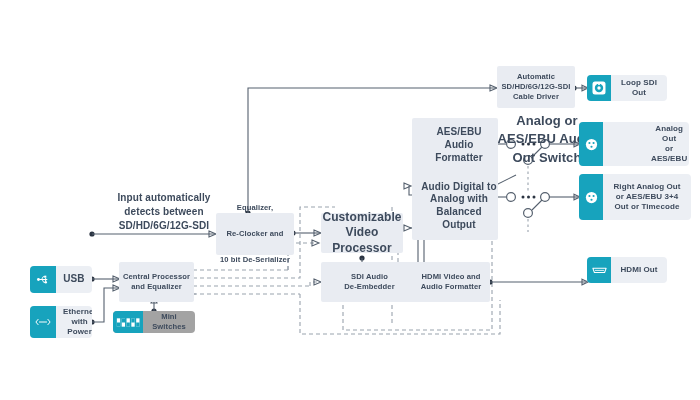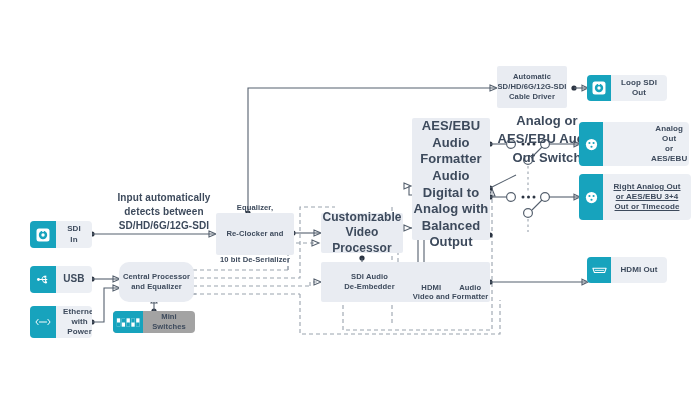--- a/index.html
+++ b/index.html
@@ -141,31 +141,20 @@
     <path class="swdash" d="M528 166 V191"></path>
     <path class="swdash" d="M528 219 V232"></path>
 
     <circle class="dot" cx="490" cy="235" r="2.6"></circle>
 
     <circle class="dot" cx="490" cy="282" r="2.6"></circle>
     <path class="w" d="M490 282 H586"></path>
     <path class="w" d="M582 279.2 l6 2.8 -6 2.8 z" fill="#55606e"></path>
   </svg>
 
-  <div class="conn" style="left:30px;top:221px;width:62px;height:27px;">
-    <div class="ico" style="width:26px;">
-      <svg width="14" height="14" viewBox="0 0 14 14">
-        <rect x="0.5" y="0.5" width="13" height="13" rx="2.5" fill="#fff"></rect>
-        <circle cx="7" cy="7" r="4.2" fill="#17a3bd"></circle>
-        <circle cx="7" cy="7" r="1.7" fill="#fff"></circle>
-        <rect x="6.2" y="1.4" width="1.6" height="2.6" fill="#fff"></rect>
-      </svg>
-    </div>
-    <div class="lbl" style="font-size:8px;">SDI In</div>
-  </div>
 
   <div class="conn" style="left:30px;top:266px;width:62px;height:27px;">
     <div class="ico" style="width:26px;">
       <svg width="15" height="15" viewBox="0 0 16 16">
         <path d="M3 8 H12" stroke="#fff" stroke-width="1.1" fill="none"></path>
         <circle cx="2.6" cy="8" r="1.5" fill="#fff"></circle>
         <path d="M12 8 L9.6 6 L9.6 10 Z" fill="#fff"></path>
         <path d="M6 8 L7.6 5 L9.4 5" stroke="#fff" stroke-width="1" fill="none"></path>
         <rect x="8.8" y="3.9" width="2.2" height="2.2" fill="#fff"></rect>
         <path d="M6.6 8 L8.2 11 L9.6 11" stroke="#fff" stroke-width="1" fill="none"></path>
@@ -199,21 +188,21 @@
     <span>Analog or AES/EBU</span>
     <span>Audio Out Switch</span>
   </div>
 
   <div class="box" style="left:216px;top:213px;width:78px;height:42px;font-size:7.6px;flex-direction:column;gap:16px;">
     <span>Equalizer,</span>
     <span>Re-Clocker and</span>
     <span>10 bit De-Serializer</span>
   </div>
 
-  <div class="box" style="left:119px;top:262px;width:75px;height:40px;font-size:7.6px;flex-direction:column;border-radius:10px;">
+  <div class="box" style="left:119px;top:262px;width:75px;height:40px;font-size:7.6px;flex-direction:column;">
     <span>Central Processor</span>
     <span>and Equalizer</span>
   </div>
 
   <div class="conn" style="left:113px;top:311px;width:82px;height:22px;background:#a3a3a3;">
     <div class="ico" style="width:30px;background:#17a3bd;">
       <svg width="26" height="13" viewBox="0 0 28 14">
         <rect x="0" y="0" width="28" height="14" fill="#17a3bd"></rect>
         <rect x="2" y="2.5" width="3.6" height="9" fill="#fff"></rect>
         <rect x="7.2" y="2.5" width="3.6" height="9" fill="#fff"></rect>
@@ -233,40 +222,40 @@
   <div class="box" style="left:321px;top:213px;width:82px;height:40px;font-size:12px;flex-direction:column;">
     <span>Customizable</span>
     <span>Video Processor</span>
   </div>
 
   <div class="box" style="left:321px;top:262px;width:97px;height:40px;font-size:7.6px;flex-direction:column;">
     <span>SDI Audio</span>
     <span>De-Embedder</span>
   </div>
 
-  <div class="box" style="left:497px;top:66px;width:70px;height:42px;font-size:7.6px;flex-direction:column;text-align:center;">
+  <div class="box" style="left:497px;top:66px;width:78px;height:42px;font-size:7.6px;flex-direction:column;text-align:center;">
     <span>Automatic</span>
     <span>SD/HD/6G/12G-SDI</span>
     <span>Cable Driver</span>
   </div>
 
   <div class="box" style="left:412px;top:118px;width:78px;height:122px;flex-direction:column;
-              justify-content:space-around;font-size:13px;">
+              justify-content:space-around;font-size:10px;padding-left:8px;">
     <div>
       <span>AES/EBU</span>
       <span>Audio Formatter</span>
     </div>
     <div>
       <span>Audio Digital to</span>
       <span>Analog with</span>
       <span>Balanced Output</span>
     </div>
   </div>
 
-  <div class="box" style="left:412px;top:262px;width:78px;height:40px;font-size:7.6px;flex-direction:row;align-items:flex-end;">
+  <div class="box" style="left:412px;top:262px;width:78px;height:40px;font-size:7.6px;flex-direction:column;">
     <span>HDMI Video and</span>
     <span>Audio Formatter</span>
   </div>
 
   <div class="conn" style="left:587px;top:75px;width:80px;height:26px;">
     <div class="ico" style="width:24px;">
       <svg width="14" height="14" viewBox="0 0 14 14">
         <rect x="0.5" y="0.5" width="13" height="13" rx="2.5" fill="#fff"></rect>
         <circle cx="7" cy="7" r="4.2" fill="#17a3bd"></circle>
         <circle cx="7" cy="7" r="1.7" fill="#fff"></circle>
@@ -294,21 +283,21 @@
 
   <div class="conn" style="left:579px;top:174px;width:112px;height:46px;">
     <div class="ico" style="width:24px;">
       <svg width="15" height="15" viewBox="0 0 16 16">
         <circle cx="8" cy="8" r="6" fill="#fff"></circle>
         <circle cx="5.8" cy="6.4" r="1.15" fill="#17a3bd"></circle>
         <circle cx="10.2" cy="6.4" r="1.15" fill="#17a3bd"></circle>
         <circle cx="8" cy="10.4" r="1.15" fill="#17a3bd"></circle>
       </svg>
     </div>
-    <div class="lbl" style="font-size:8px;flex-direction:column;text-decoration:underline;">
+    <div class="lbl" style="font-size:8px;flex-direction:column;">
       <span>Right Analog Out</span>
       <span>or AES/EBU 3+4</span>
       <span>Out or Timecode</span>
     </div>
   </div>
 
   <div class="conn" style="left:587px;top:257px;width:80px;height:26px;">
     <div class="ico" style="width:24px;">
       <svg width="17" height="11" viewBox="0 0 18 11">
         <path d="M2 3.2 H16 L14.4 7.6 H3.6 Z" fill="none" stroke="#fff" stroke-width="1.1" stroke-linejoin="round"></path>

